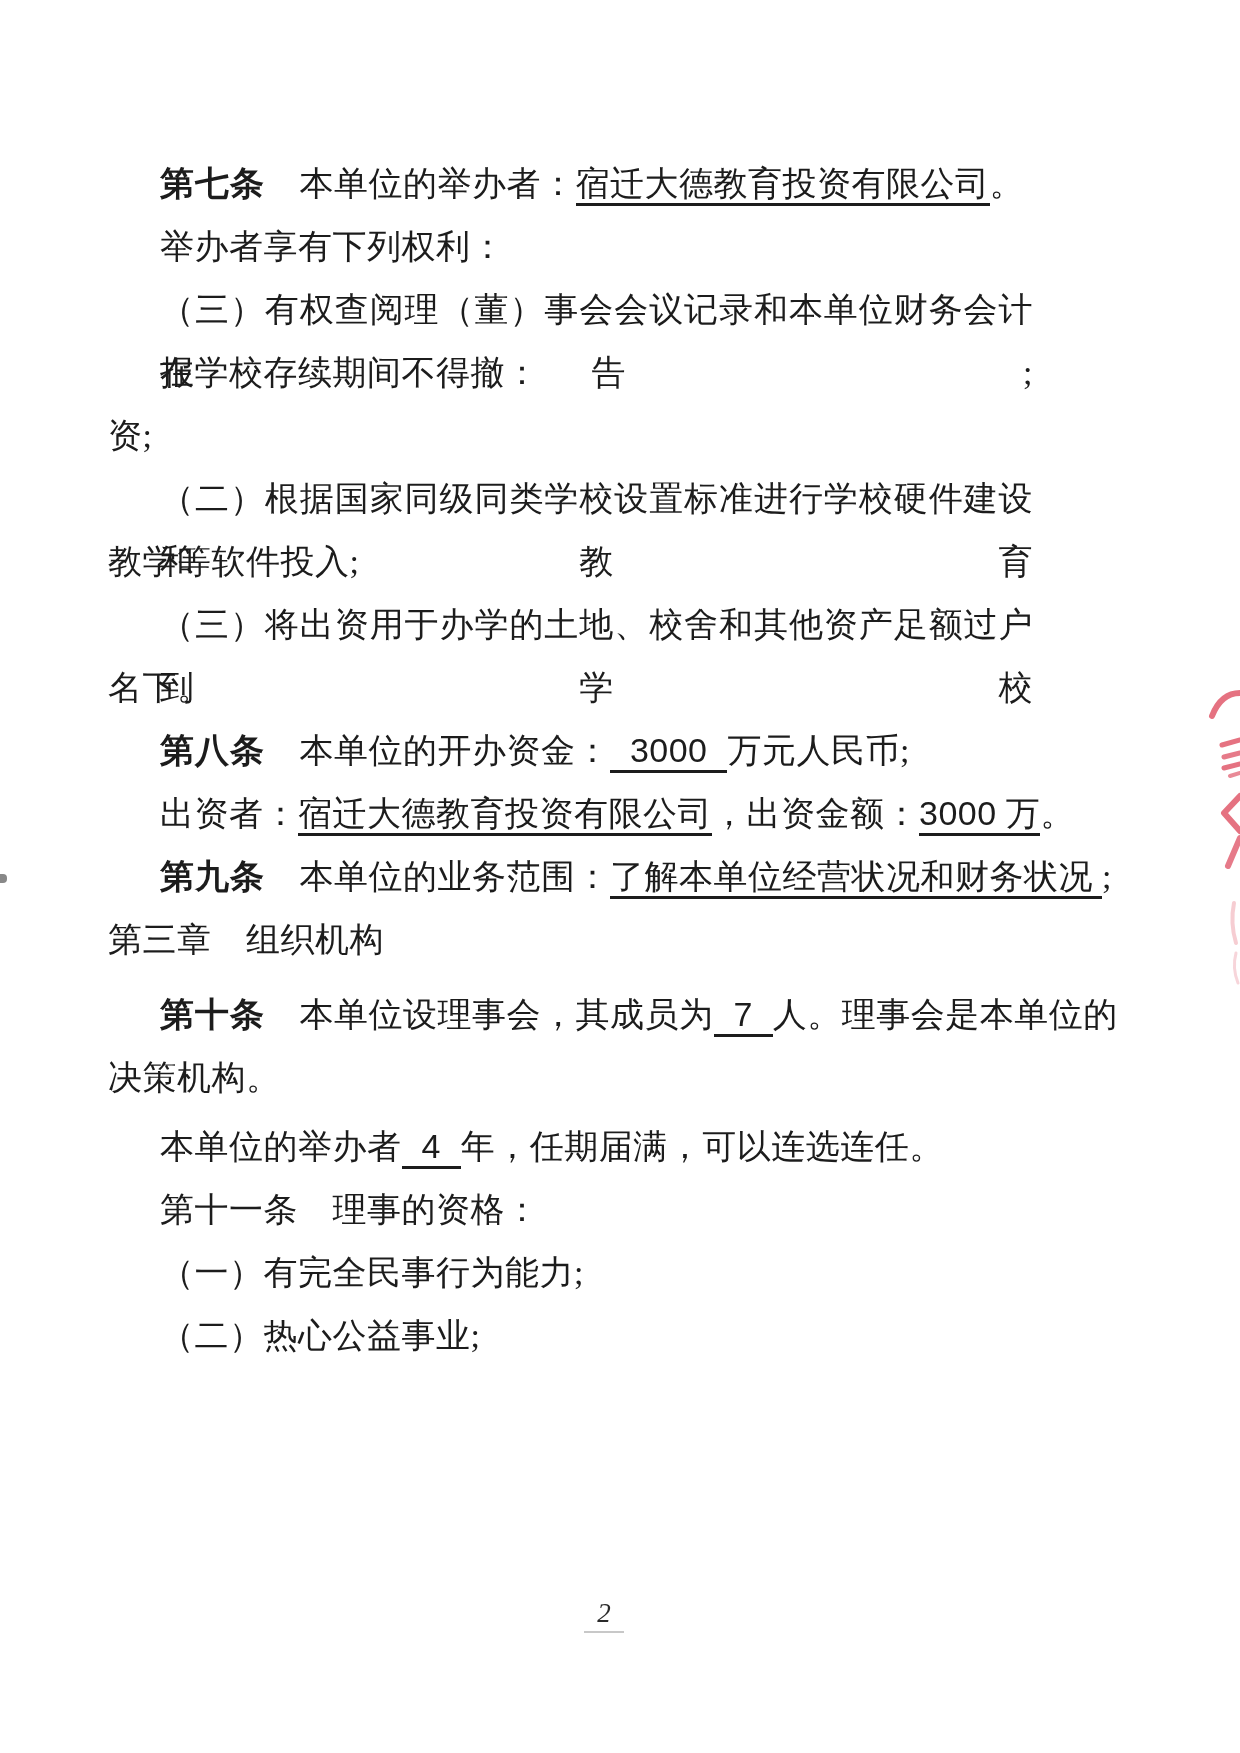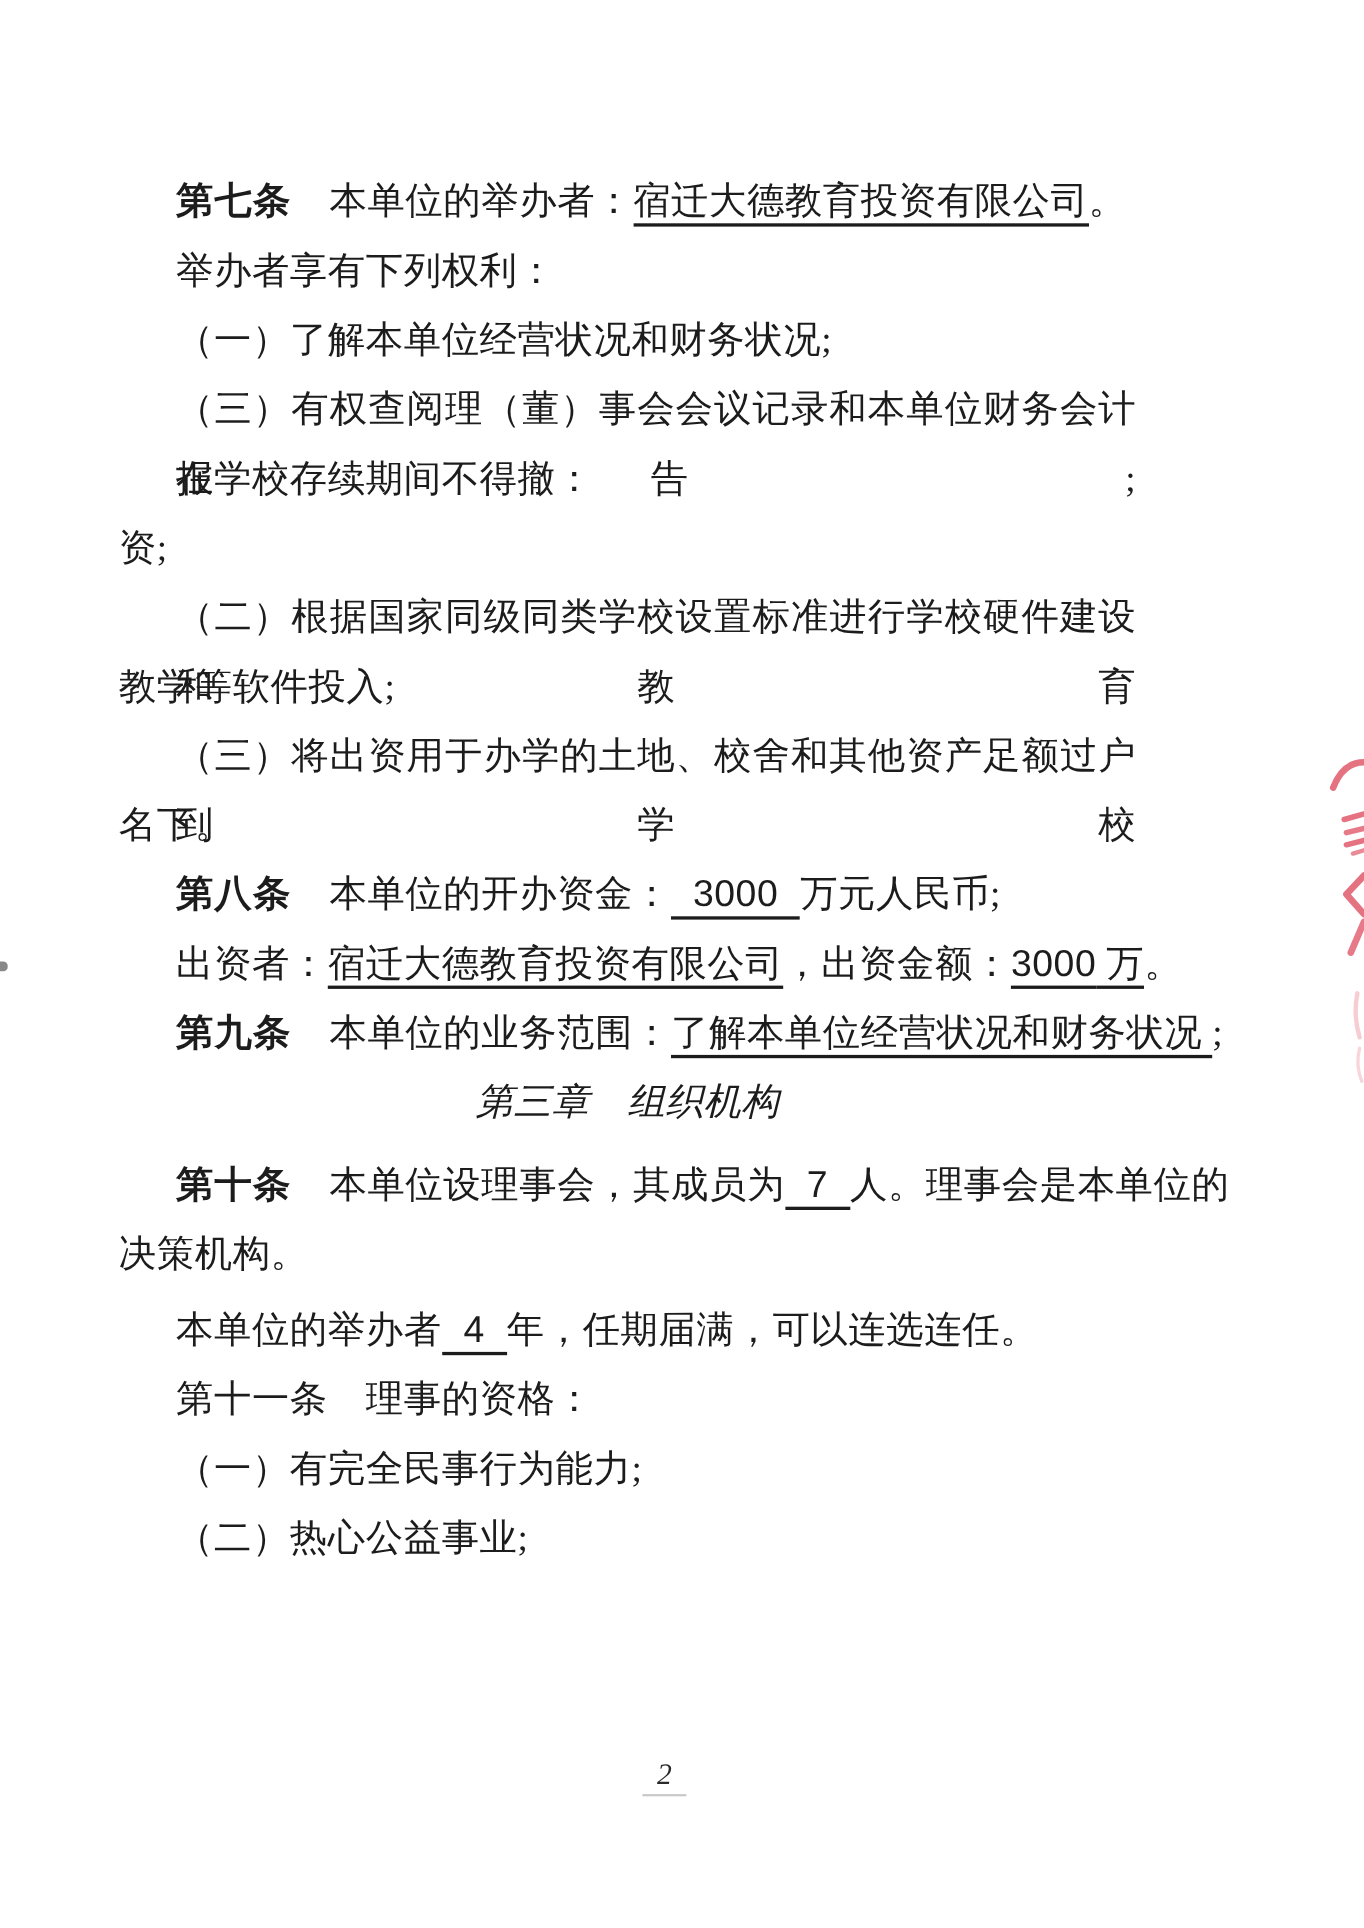--- a/index.html
+++ b/index.html
@@ -25,21 +25,21 @@
     font-size:34px;
     color:var(--ink);
   }
   .line{
     height:63px;
     line-height:63px;
     white-space:pre;
     letter-spacing:0.5px;
   }
   .line.indent{padding-left:52px;}
-  .line.center{text-align:center;padding-left:0;font-style:italic;}
+  .line.center{text-align:left;padding-left:0;}
   .line.justify{
     white-space:normal;
     text-align:justify;
     text-align-last:justify;
   }
   .seg{white-space:inherit;}
   .seg.bold{
     font-weight:bold;
     font-family:"Liberation Sans", sans-serif;
     letter-spacing:1px;
@@ -84,21 +84,20 @@
   }
 </style>
 </head>
 <body>
 
 <div class="page">
 
   <div class="content">
       <div class="line indent"><span class="seg bold">第七条</span><span class="seg">　本单位的举办者：</span><span class="seg underline">宿迁大德教育投资有限公司</span><span class="seg">。</span></div>
       <div class="line indent"><span class="seg">举办者享有下列权利：</span></div>
-      <div class="line indent"><span class="seg">（一）了解本单位经营状况和财务状况;</span></div>
       <div class="line indent justify"><span class="seg">（三）有权查阅理（董）事会会议记录和本单位财务会计报告;</span></div>
       <div class="line indent"><span class="seg">在学校存续期间不得撤：</span></div>
       <div class="line flush"><span class="seg">资;</span></div>
       <div class="line indent justify"><span class="seg">（二）根据国家同级同类学校设置标准进行学校硬件建设和教育</span></div>
       <div class="line flush"><span class="seg">教学等软件投入;</span></div>
       <div class="line indent justify"><span class="seg">（三）将出资用于办学的土地、校舍和其他资产足额过户到学校</span></div>
       <div class="line flush"><span class="seg">名下。</span></div>
       <div class="line indent"><span class="seg bold">第八条</span><span class="seg">　本单位的开办资金：</span><span class="seg underline num">  3000  </span><span class="seg">万元人民币;</span></div>
       <div class="line indent"><span class="seg">出资者：</span><span class="seg underline">宿迁大德教育投资有限公司</span><span class="seg">，出资金额：</span><span class="seg underline num">3000</span><span class="seg underline"> 万</span><span class="seg">。</span></div>
       <div class="line indent"><span class="seg bold">第九条</span><span class="seg">　本单位的业务范围：</span><span class="seg underline">了解本单位经营状况和财务状况 </span><span class="seg">;</span></div>

